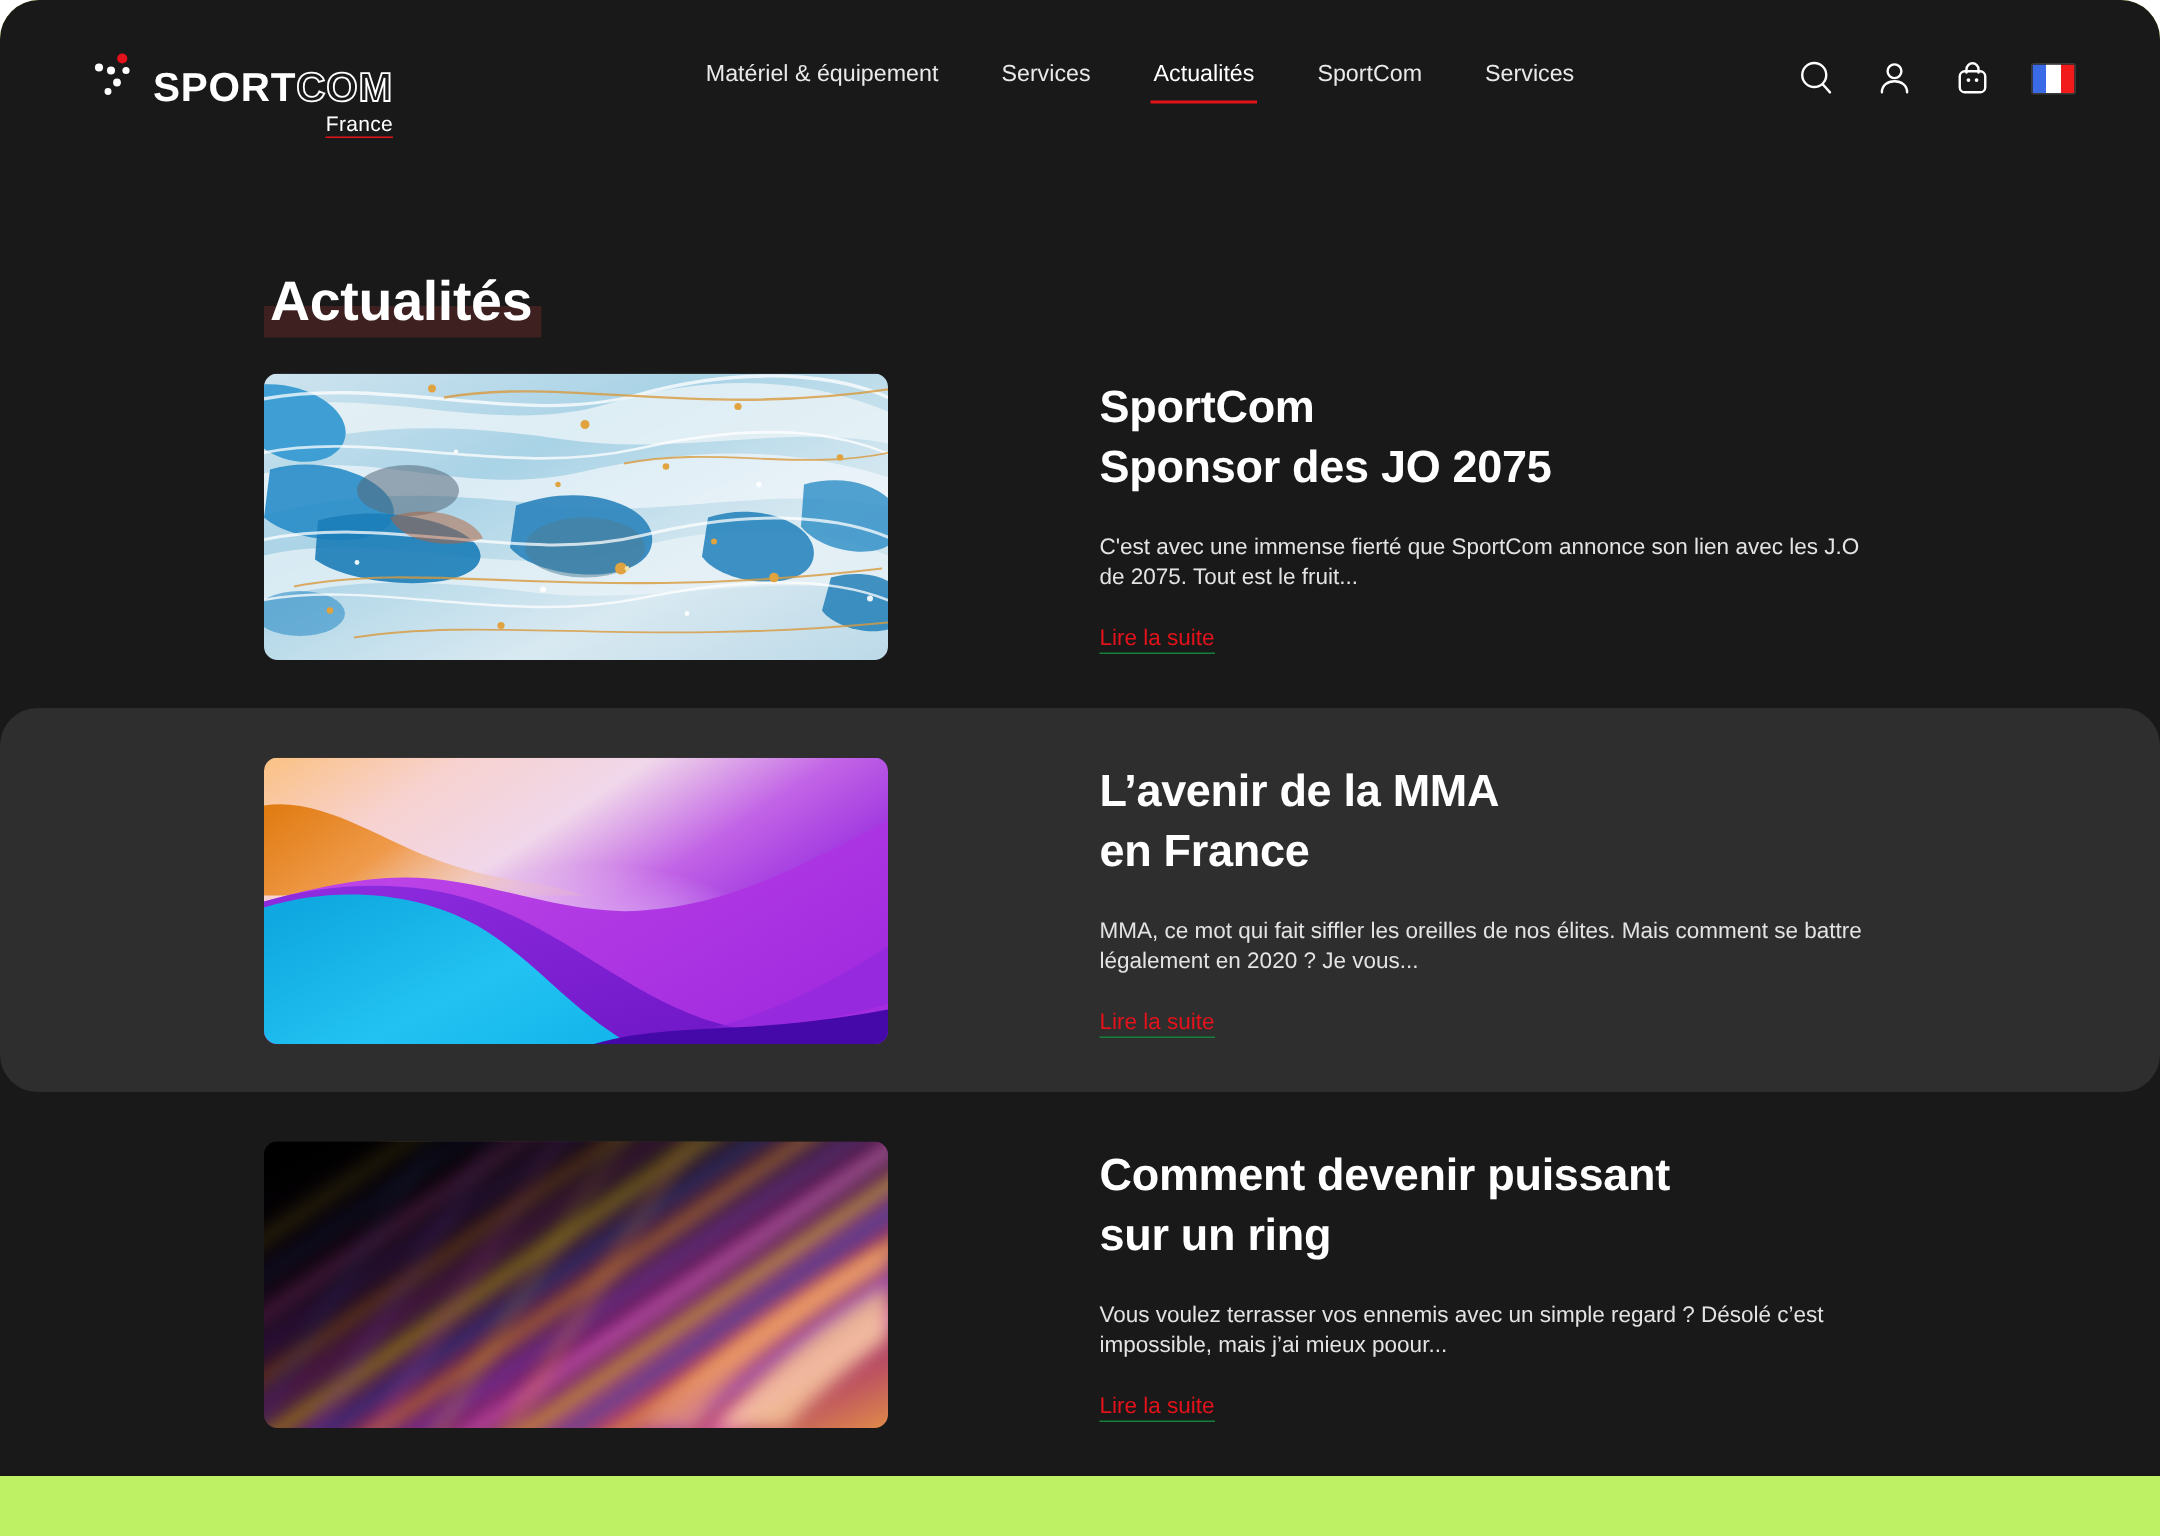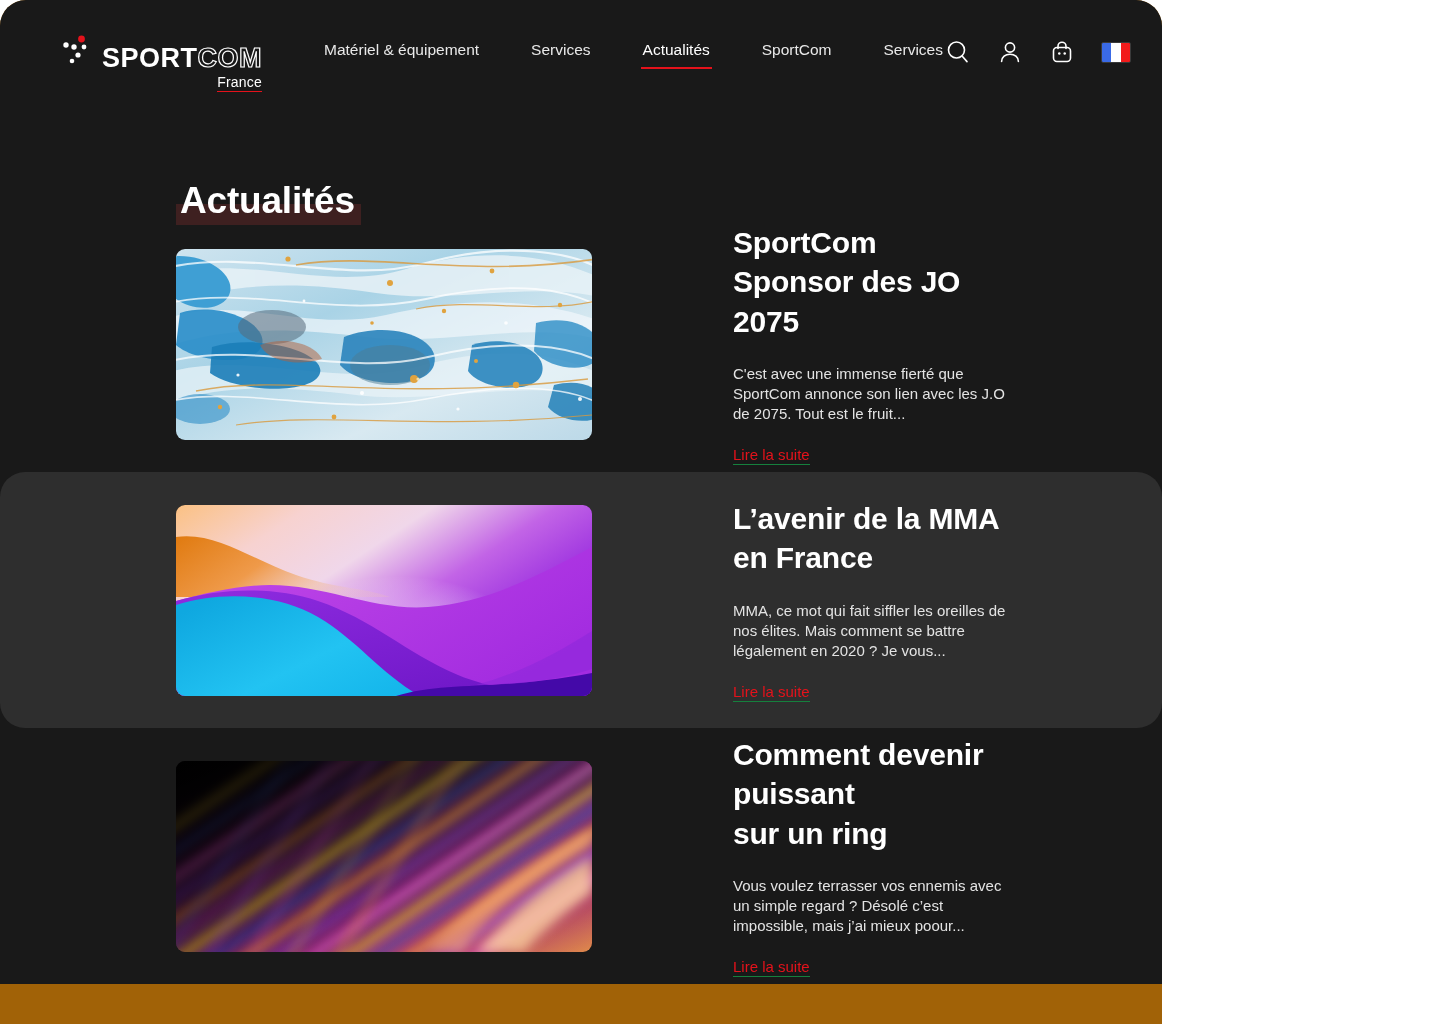--- a/index.html
+++ b/index.html
@@ -9,23 +9,23 @@
     width: 1440px;
     height: 1024px;
     overflow: hidden;
     background: #ffffff;
     font-family: "Liberation Sans", sans-serif;
     -webkit-font-smoothing: antialiased;
   }
 
   #page {
     position: relative;
-    width: 1162px;
+    width: 1440px;
     height: 1024px;
-    background: #a16207;
+    background: #bef264;
     border-top-left-radius: 26px;
     border-top-right-radius: 26px;
     overflow: hidden;
   }
 
   
   .header {
     position: relative;
     height: 104px;
     display: flex;
@@ -69,21 +69,21 @@
     color: #ffffff;
     letter-spacing: 0.2px;
     padding-bottom: 2px;
     border-bottom: 1.5px solid #e4121b;
     line-height: 1;
   }
 
   .nav {
     display: flex;
     align-items: center;
-    gap: 48px;
+    gap: 38px;
     margin: 16px auto;
     padding-left: 60px;
   }
 
   .nav-item {
     position: relative;
     font-size: 15.5px;
     color: #e9e9e9;
     text-decoration: none;
     padding: 6px 2px 10px;

